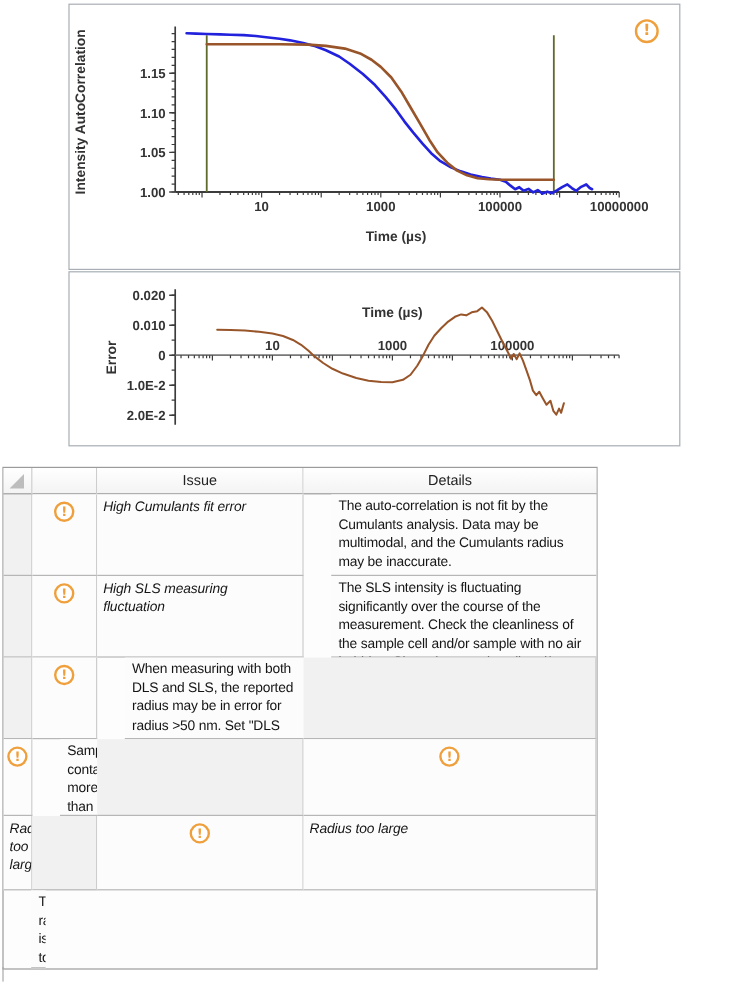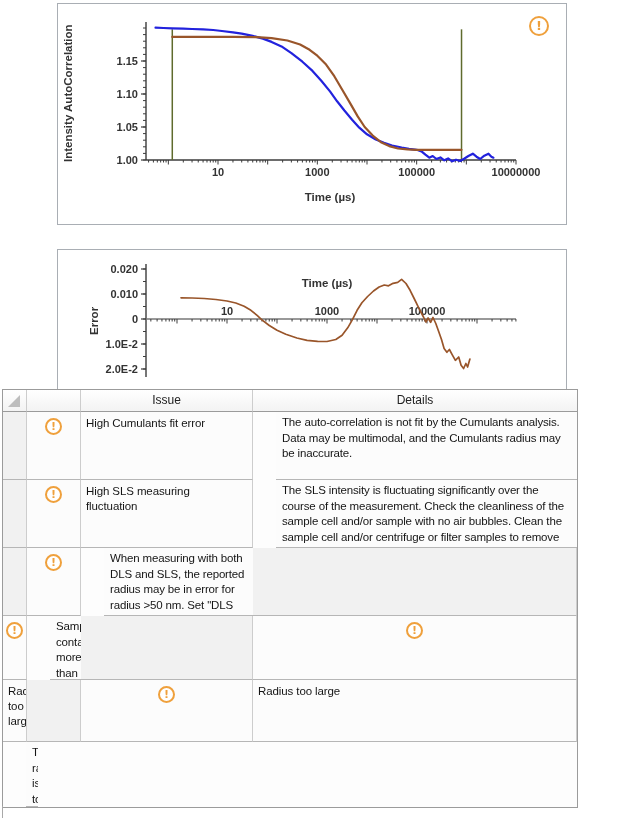--- a/index.html
+++ b/index.html
@@ -1,45 +1,45 @@
 <!DOCTYPE html>
 <html><head>
 <meta charset="utf-8">
 <style>
   html,body{margin:0;padding:0;background:#fff;}
   .page{position:relative;width:623px;height:820px;background:#fff;overflow:hidden;
         font-family:"Liberation Sans",sans-serif;color:#1d1d1d;}
   
   .panel{position:absolute;background:#fff;border:1px solid #a9aeb4;}
   #panel1{left:57px;top:3px;width:508px;height:220px;}
-  #panel2{left:57px;top:249px;width:508px;height:144px;}
+  #panel2{left:57px;top:226px;width:508px;height:144px;}
   .panel svg{position:absolute;left:0;top:0;}
   .ylab{position:absolute;writing-mode:vertical-rl;transform:rotate(180deg);
         font-size:11.5px;font-weight:600;color:#333;text-align:center;letter-spacing:0;}
   #ylab1{left:4px;top:14px;height:150px;}
   #ylab2{left:30px;top:40px;height:62px;}
   .warn{border:2px solid #efa03c;border-radius:50%;color:#efa03c;font-weight:bold;
         text-align:center;font-family:"DejaVu Sans",sans-serif;background:#fff;}
   .warn.big{position:absolute;left:471px;top:12px;width:16px;height:16px;font-size:13px;line-height:16px;}
   .warn.small{width:13px;height:13px;font-size:11px;line-height:13px;margin:6px auto 0 auto;}
   
-  .issues{position:absolute;left:2px;top:389px;width:576px;display:grid;
+  .issues{position:absolute;left:2px;top:389px;width:496px;display:grid;
           grid-template-columns:24px 54px 172px 1fr;
           grid-template-rows:22px 68px 68px 68px 64px 62px 65px;
           border:1px solid #9b9b9b;background:#fdfdfd;box-sizing:border-box;}
   .c{border-right:1px solid #cdcdcd;border-bottom:1px solid #b6b6b6;box-sizing:border-box;
      background:#fcfcfc;overflow:hidden;}
   .c.last{border-right:none;}
   .hdr{background:linear-gradient(#ffffff,#f3f3f3);border-bottom:1px solid #9b9b9b;
        font-size:12px;color:#222;text-align:center;line-height:21px;}
   .rowhead{background:#f1f1f1;}
   .corner{position:relative;}
   .tri{position:absolute;left:5px;top:5px;width:0;height:0;
        border-left:12px solid transparent;border-bottom:12px solid #bdbdbd;}
-  .issue-cell{font-size:11.5px;letter-spacing:-0.1px;color:#151515;padding:4px 8px 0 5px;line-height:15px;}
+  .issue-cell{font-size:11.5px;letter-spacing:-0.1px;color:#151515;padding:4px 8px 0 5px;line-height:15px;font-style:italic;}
   .details-cell{font-size:11.5px;letter-spacing:-0.15px;color:#151515;padding:3px 6px 0 6px;line-height:15.5px;margin-left:23px;}
   .edge-tick{position:absolute;left:2px;top:806px;width:1px;height:12px;background:#a9a9a9;}
 </style>
 </head>
 <body>
 
 <div class="page">
 
   <div class="panel" id="panel1">
     <svg id="chart1" width="508" height="220">

